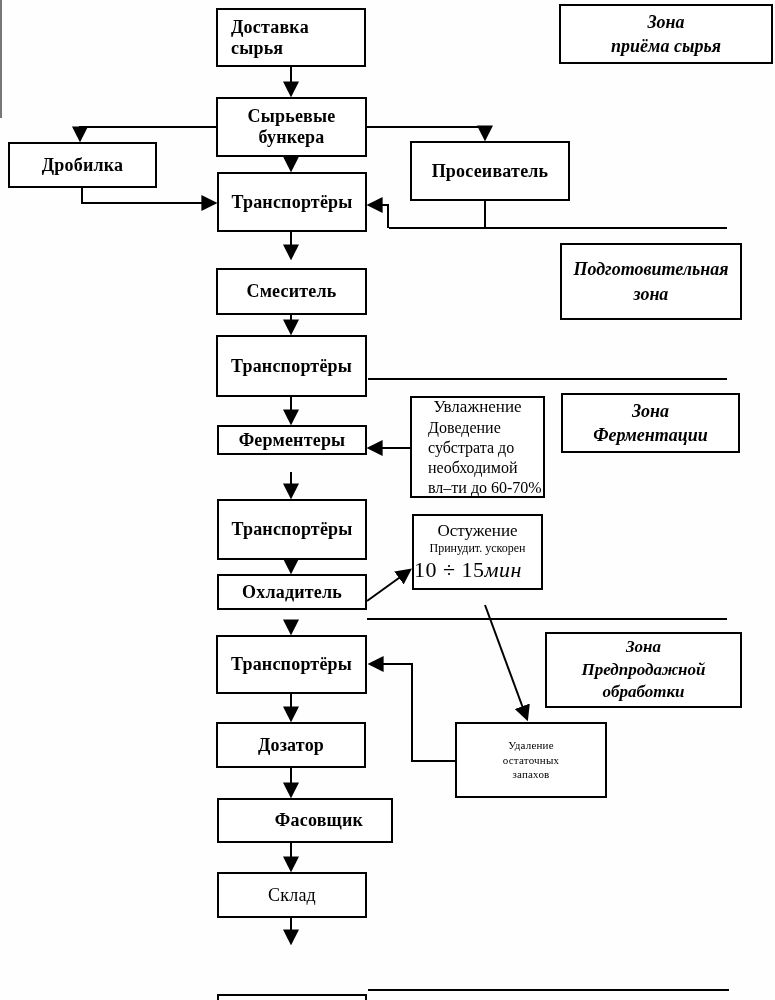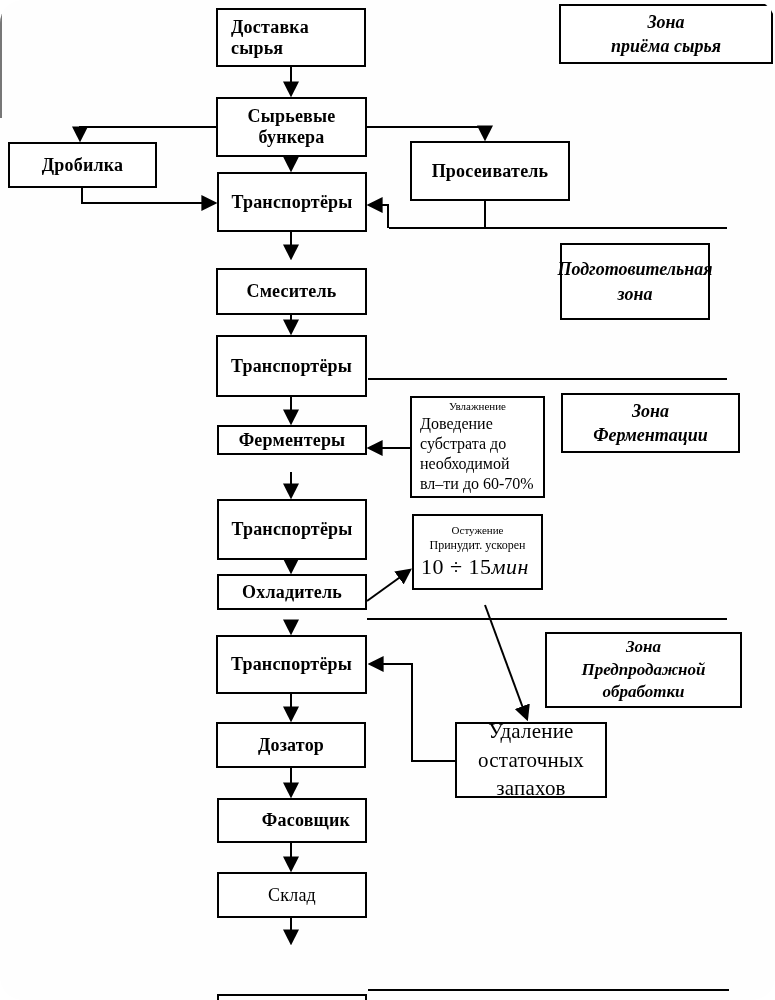--- a/index.html
+++ b/index.html
@@ -1,35 +1,35 @@
 <!DOCTYPE html>
 <html><head>
 <meta charset="utf-8">
 <style>
   html,body{margin:0;padding:0;background:#ffffff;}
   #stage{
     position:relative;width:775px;height:1000px;background:#fefefe;
-    font-family:"Liberation Serif", serif;color:#000;overflow:hidden;border-radius:23px;
+    font-family:"Liberation Serif", serif;color:#000;overflow:hidden;
   }
   #wires{position:absolute;left:0;top:0;z-index:1;}
   .box{
     position:absolute;z-index:2;box-sizing:border-box;background:#fff;
     border:2px solid #000;display:flex;flex-direction:column;
     align-items:center;justify-content:center;text-align:center;
     white-space:pre-line;line-height:1.15;
   }
   .node{font-weight:bold;font-size:18px;letter-spacing:.2px;}
   .node--left{align-items:flex-start;text-align:left;padding-left:13px;}
   .node--plain{font-weight:normal;}
   .zone{font-weight:bold;font-style:italic;font-size:18px;line-height:1.35;}
   .note{font-size:16px;line-height:1.25;align-items:stretch;justify-content:center;}
-  .note-title{text-align:center;font-size:11px;}
-  .note-body{text-align:left;padding-left:8px;}
+  .note-title{text-align:center;font-size:17px;}
+  .note-body{text-align:left;padding-left:16px;}
   .note-mid{text-align:center;font-size:12px;}
-  .note-big{text-align:left;padding-left:7px;font-size:22px;letter-spacing:.5px;}
+  .note-big{text-align:left;font-size:22px;letter-spacing:.5px;}
   .note-big .unit{font-style:italic;}
   .edge-artifact{position:absolute;left:0;top:0;width:2px;height:118px;background:#777;z-index:0;}
 </style>
 </head>
 <body>
 
 <div id="stage">
   <div class="edge-artifact"></div>
 
   <svg id="wires" width="775" height="1000" viewBox="0 0 775 1000">
@@ -86,48 +86,48 @@
   <div class="box node" style="left:217px;top:425px;width:150px;height:30px;">Ферментеры</div>
 
   <div class="box node" style="left:217px;top:499px;width:150px;height:61px;">Транспортёры</div>
 
   <div class="box node" style="left:217px;top:574px;width:150px;height:36px;">Охладитель</div>
 
   <div class="box node" style="left:216px;top:635px;width:151px;height:59px;">Транспортёры</div>
 
   <div class="box node" style="left:216px;top:722px;width:150px;height:46px;">Дозатор</div>
 
-  <div class="box node" style="left:217px;top:798px;width:150px;height:45px;padding-left:28px;">Фасовщик</div>
+  <div class="box node" style="left:217px;top:798px;width:176px;height:45px;padding-left:28px;">Фасовщик</div>
 
   <div class="box node node--plain" style="left:217px;top:872px;width:150px;height:46px;">Склад</div>
 
   <div class="box node" style="left:217px;top:994px;width:150px;height:47px;">Отгрузка</div>
 
-  <div class="box node node--plain" style="left:455px;top:722px;width:152px;height:76px;font-size:21px;line-height:1.35;">Удаление
+  <div class="box node node--plain" style="left:455px;top:722px;width:152px;height:76px;font-size:11px;line-height:1.35;">Удаление
 остаточных
 запахов</div>
 
   <div class="box note" style="left:410px;top:396px;width:135px;height:102px;">
     <div class="note-title">Увлажнение</div>
     <div class="note-body">Доведение
 субстрата до
 необходимой
 вл–ти до 60-70%</div>
   </div>
 
   <div class="box note" style="left:412px;top:514px;width:131px;height:76px;">
     <div class="note-title">Остужение</div>
     <div class="note-mid">Принудит. ускорен</div>
     <div class="note-big"><span>10 ÷ 15</span><span class="unit">мин</span></div>
   </div>
 
   <div class="box zone" style="left:559px;top:4px;width:214px;height:60px;">Зона
 приёма сырья</div>
 
-  <div class="box zone" style="left:560px;top:243px;width:150px;height:77px;">Подготовительная
+  <div class="box zone" style="left:560px;top:243px;width:182px;height:77px;">Подготовительная
 зона</div>
 
   <div class="box zone" style="left:561px;top:393px;width:179px;height:60px;">Зона
 Ферментации</div>
 
   <div class="box zone" style="left:545px;top:632px;width:197px;height:76px;font-size:17px;">Зона
 Предпродажной
 обработки</div>
 </div>
 

